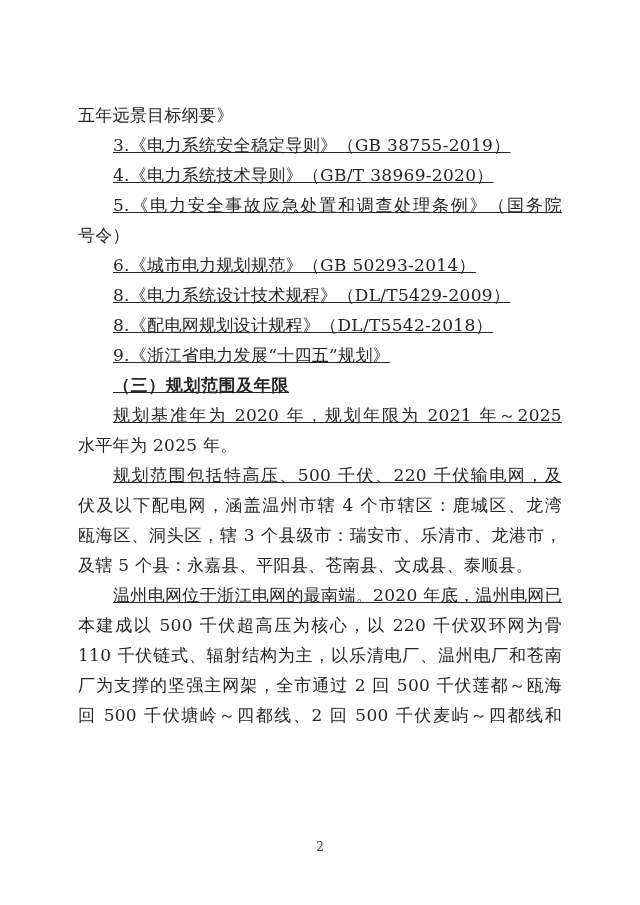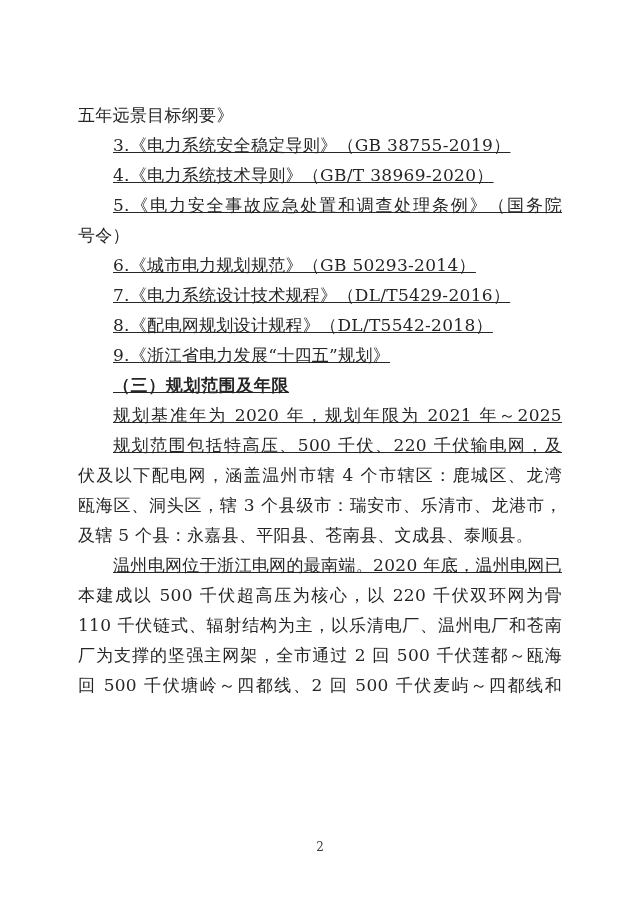--- a/index.html
+++ b/index.html
@@ -61,25 +61,26 @@
 <body>
 
 <div class="page">
   <div class="content" id="content">
       <div class="line">五年远景目标纲要》</div>
       <div class="line indent">3.《电力系统安全稳定导则》（GB 38755-2019）</div>
       <div class="line indent">4.《电力系统技术导则》（GB/T 38969-2020）</div>
       <div class="line indent justify">5.《电力安全事故应急处置和调查处理条例》（国务院 599</div>
       <div class="line">号令）</div>
       <div class="line indent">6.《城市电力规划规范》（GB 50293-2014）</div>
-      <div class="line indent">7.《电力系统设计技术规程》（DL/T5429-2016）</div>
+      <div class="line indent">8.《电力系统设计技术规程》（DL/T5429-2009）</div>
       <div class="line indent">8.《配电网规划设计规程》（DL/T5542-2018）</div>
       <div class="line indent">9.《浙江省电力发展“十四五”规划》</div>
       <div class="line indent bold">（三）规划范围及年限</div>
       <div class="line indent justify">规划基准年为 2020 年，规划年限为 2021 年～2025 年，规划</div>
+      <div class="line">水平年为 2025 年。</div>
       <div class="line indent justify">规划范围包括特高压、500 千伏、220 千伏输电网，及 110 千</div>
       <div class="line justify">伏及以下配电网，涵盖温州市辖 4 个市辖区：鹿城区、龙湾区、</div>
       <div class="line justify">瓯海区、洞头区，辖 3 个县级市：瑞安市、乐清市、龙港市，以</div>
       <div class="line">及辖 5 个县：永嘉县、平阳县、苍南县、文成县、泰顺县。</div>
       <div class="line indent justify">温州电网位于浙江电网的最南端。2020 年底，温州电网已基</div>
       <div class="line justify">本建成以 500 千伏超高压为核心，以 220 千伏双环网为骨干，以</div>
       <div class="line justify">110 千伏链式、辐射结构为主，以乐清电厂、温州电厂和苍南电</div>
       <div class="line justify">厂为支撑的坚强主网架，全市通过 2 回 500 千伏莲都～瓯海线、2</div>
       <div class="line justify">回 500 千伏塘岭～四都线、2 回 500 千伏麦屿～四都线和 220 千</div>
     </div>

